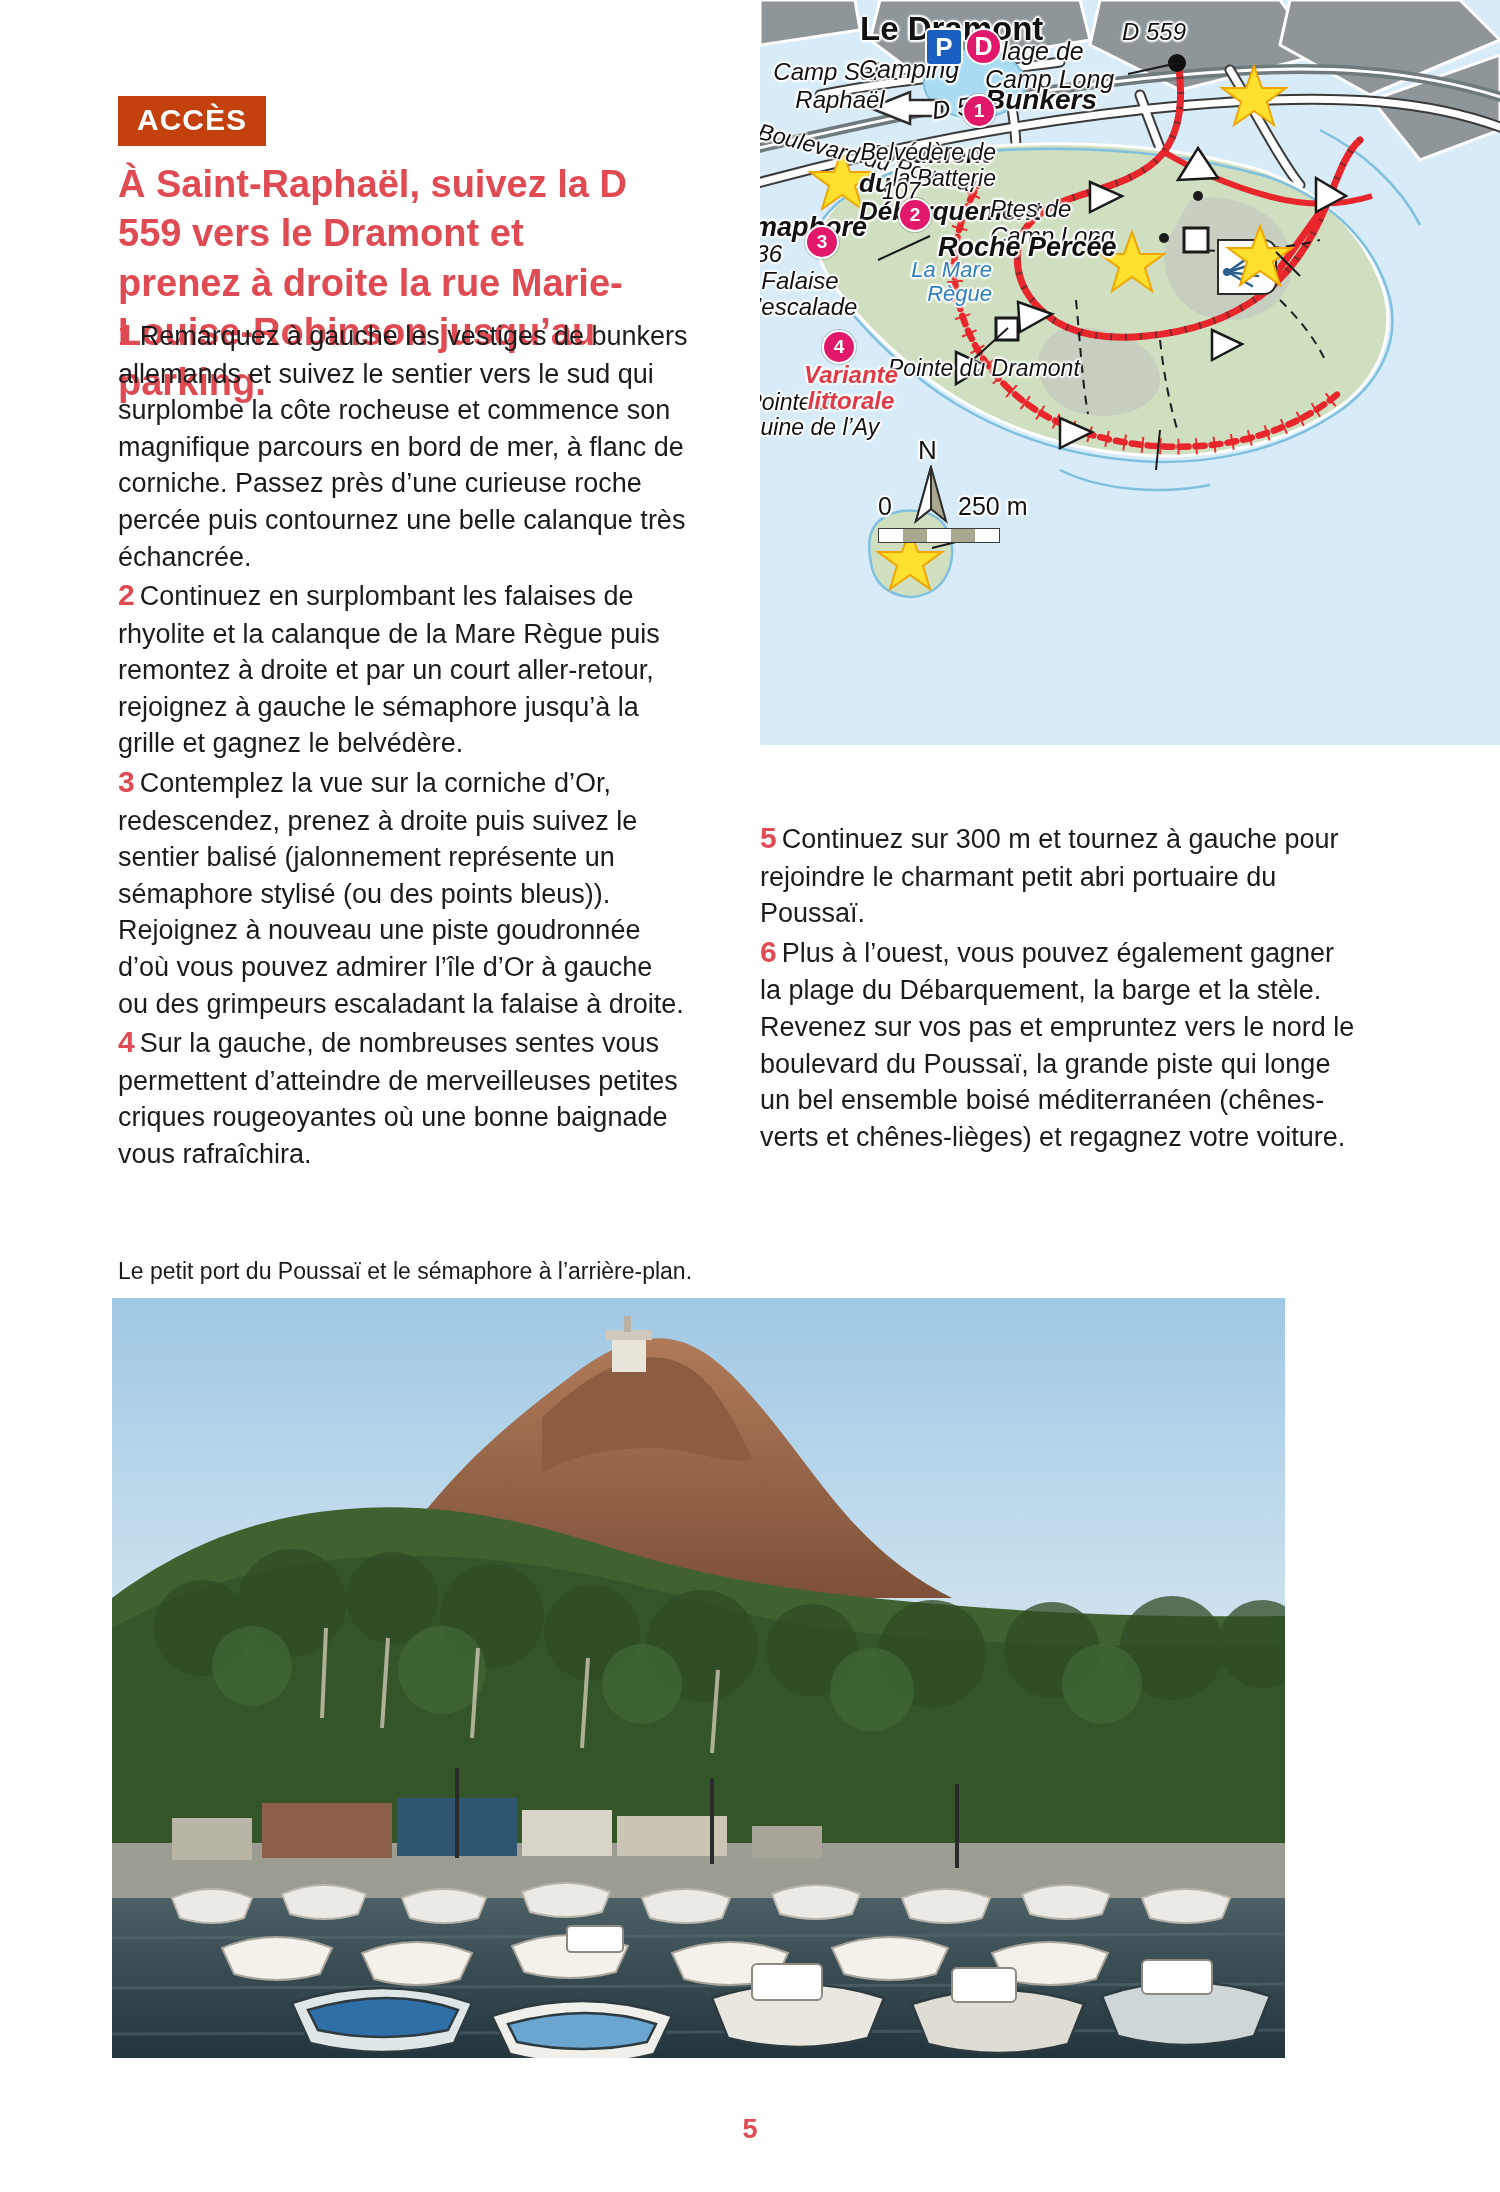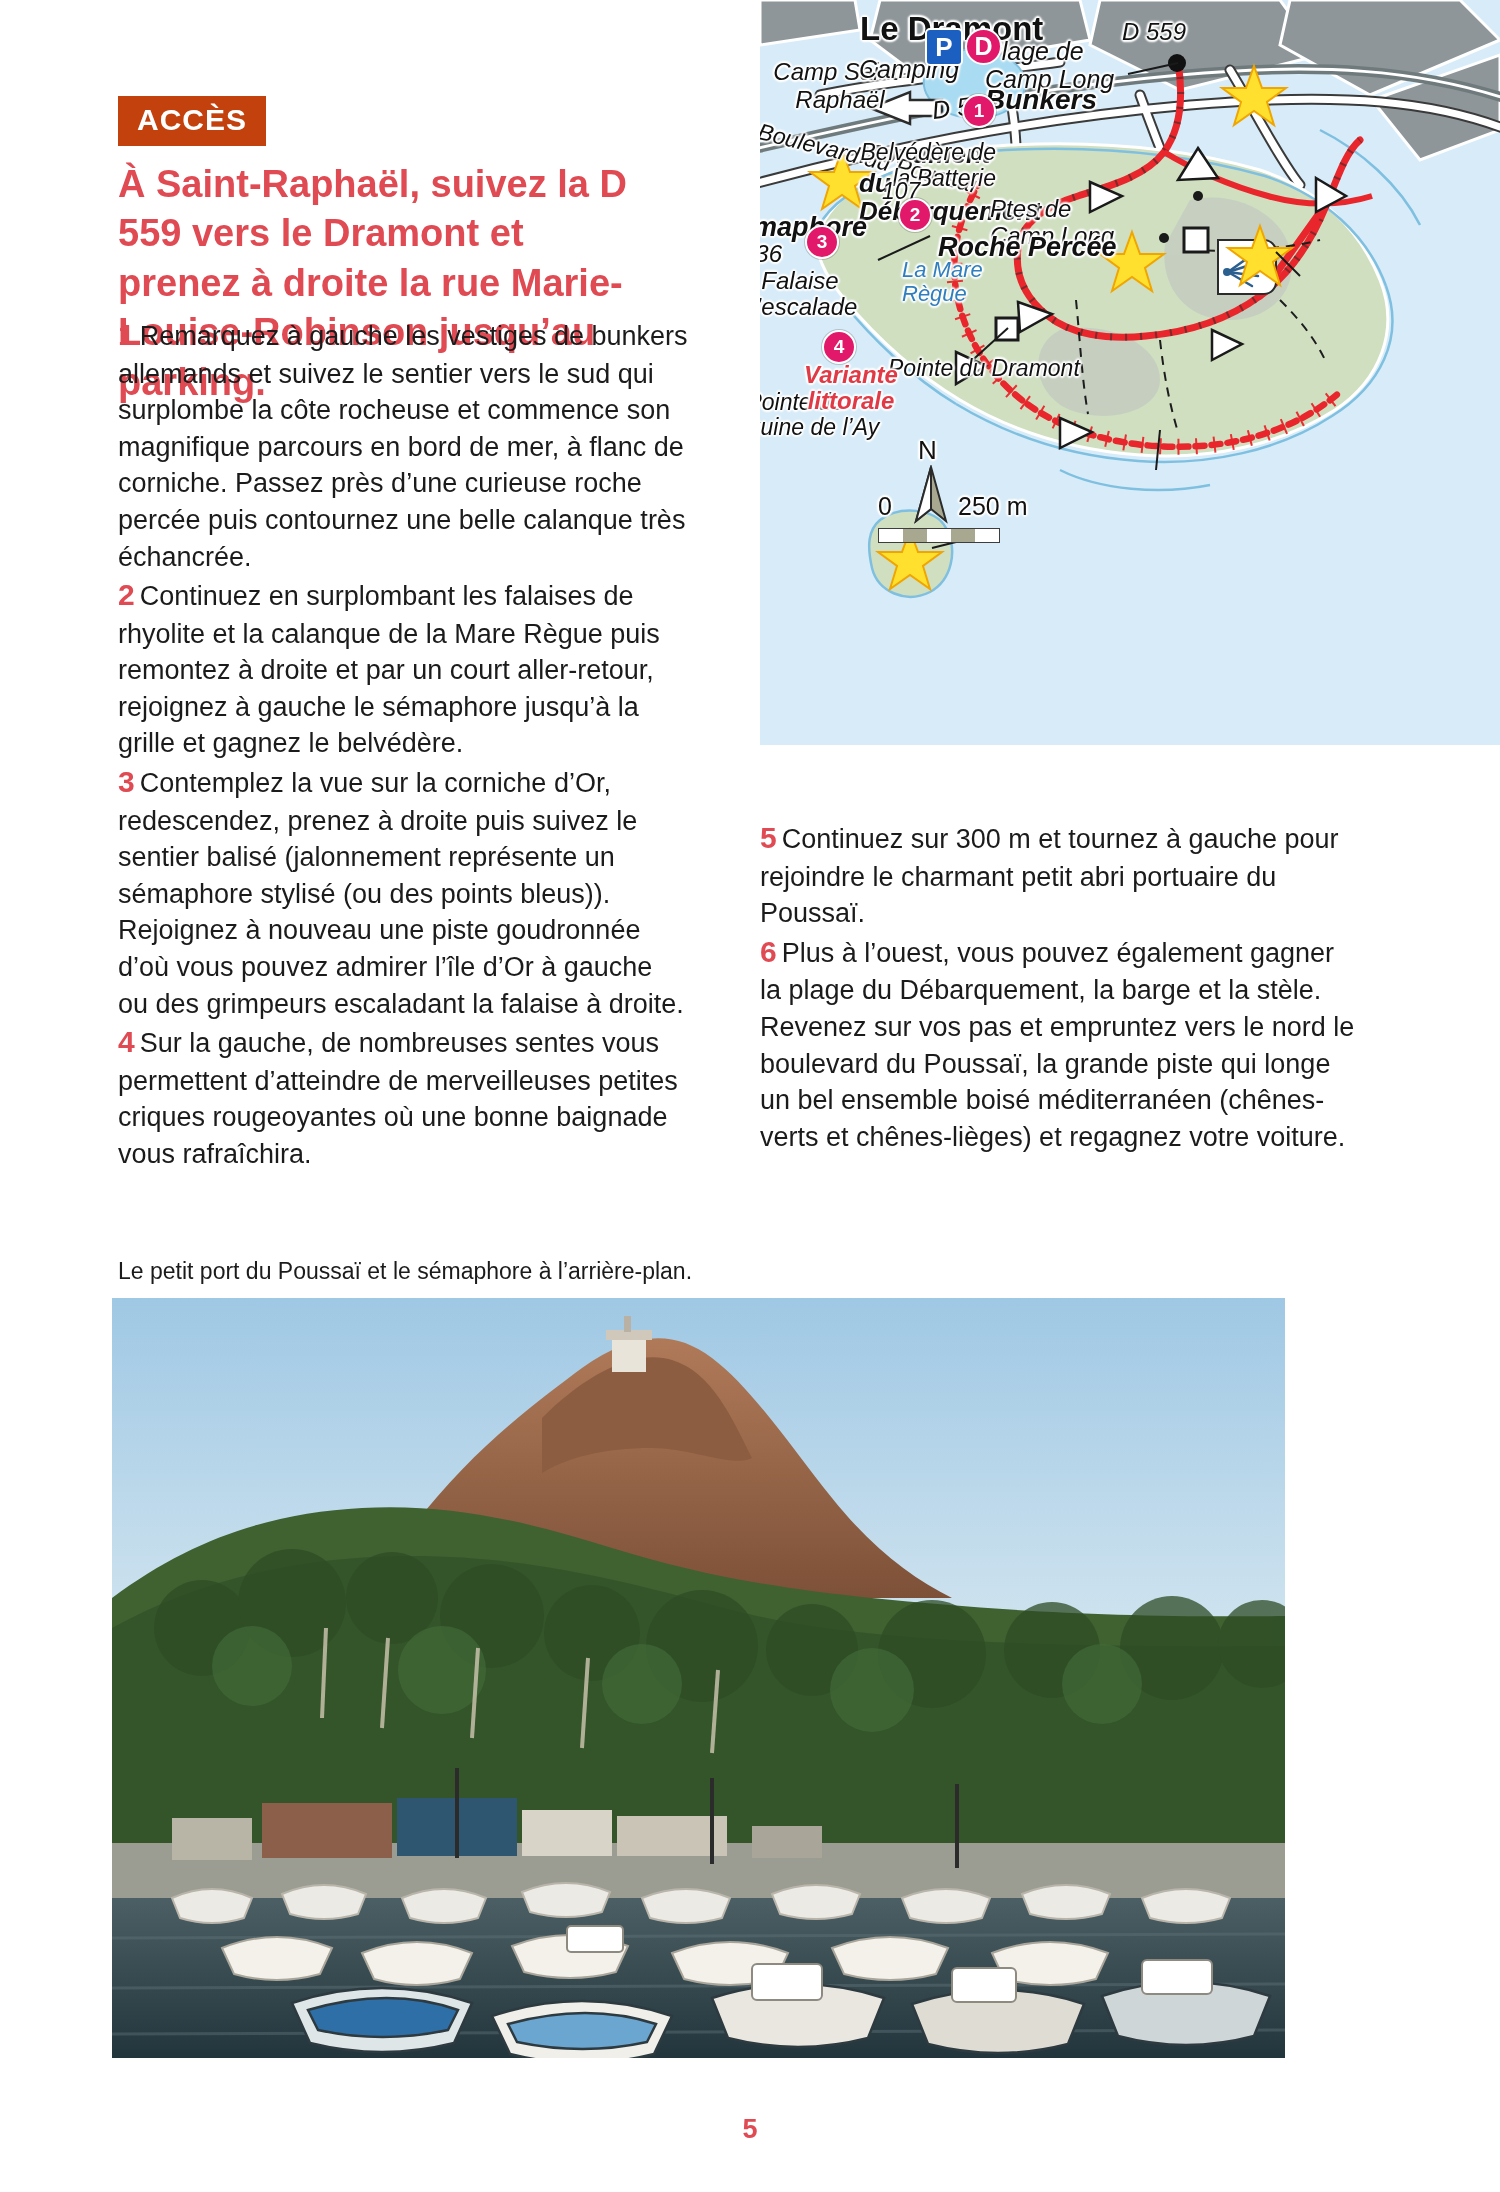--- a/index.html
+++ b/index.html
@@ -251,21 +251,21 @@
   <div class="mlabel it" style="left:225px;top:38px;font-size:25px;line-height:1.1;width:135px;white-space:normal;">Plage de Camp Long</div>
   <div class="mlabel bold it" style="left:225px;top:84px;font-size:28px;">Bunkers</div>
   <div class="mlabel bold it" style="left:99px;top:140px;font-size:26px;line-height:1.1;width:170px;white-space:normal;">Monument du Débarquement</div>
   <div class="mlabel it" style="left:-5px;top:145px;font-size:23px;transform:rotate(14deg);">Boulevard du Poussaï</div>
   <div class="mlabel it" style="left:96px;top:140px;font-size:23px;line-height:1.12;width:140px;white-space:normal;text-align:right;">Belvédère de la Batterie</div>
   <div class="mlabel it" style="left:122px;top:178px;font-size:23px;">107</div>
   <div class="mlabel it" style="left:230px;top:196px;font-size:24px;line-height:1.12;width:140px;white-space:normal;">Ptes de Camp Long</div>
   <div class="mlabel bold it" style="left:178px;top:232px;font-size:27px;">Roche Percée</div>
   <div class="mlabel bold it" style="left:-40px;top:212px;font-size:27px;">Sémaphore</div>
   <div class="mlabel it" style="left:-18px;top:240px;font-size:24px;">136</div>
-  <div class="mlabel it blue-lbl" style="left:142px;top:258px;font-size:22px;line-height:1.1;width:90px;white-space:normal;text-align:left;">La Mare Règue</div>
+  <div class="mlabel it blue-lbl" style="left:142px;top:258px;font-size:22px;line-height:1.1;width:90px;white-space:normal;text-align:right;">La Mare Règue</div>
 
   <div class="mlabel it" style="left:-20px;top:268px;font-size:24px;line-height:1.1;width:120px;white-space:normal;text-align:center;">Falaise d’escalade</div>
 
   <div class="mlabel it" style="left:-55px;top:390px;font-size:23px;line-height:1.1;width:180px;white-space:normal;text-align:center;">Pointe de l’Esquine de l’Ay</div>
   <div class="mlabel it" style="left:128px;top:355px;font-size:23px;">Pointe du Dramont</div>
   <div class="mlabel red-lbl" style="left:42px;top:362px;font-size:24px;line-height:1.08;width:98px;white-space:normal;text-align:center;">Variante littorale</div>
 
   <div class="sq sq-p" style="left:165px;top:28px;">P</div>
   <div class="mk-d" style="left:205px;top:28px;">D</div>
 

